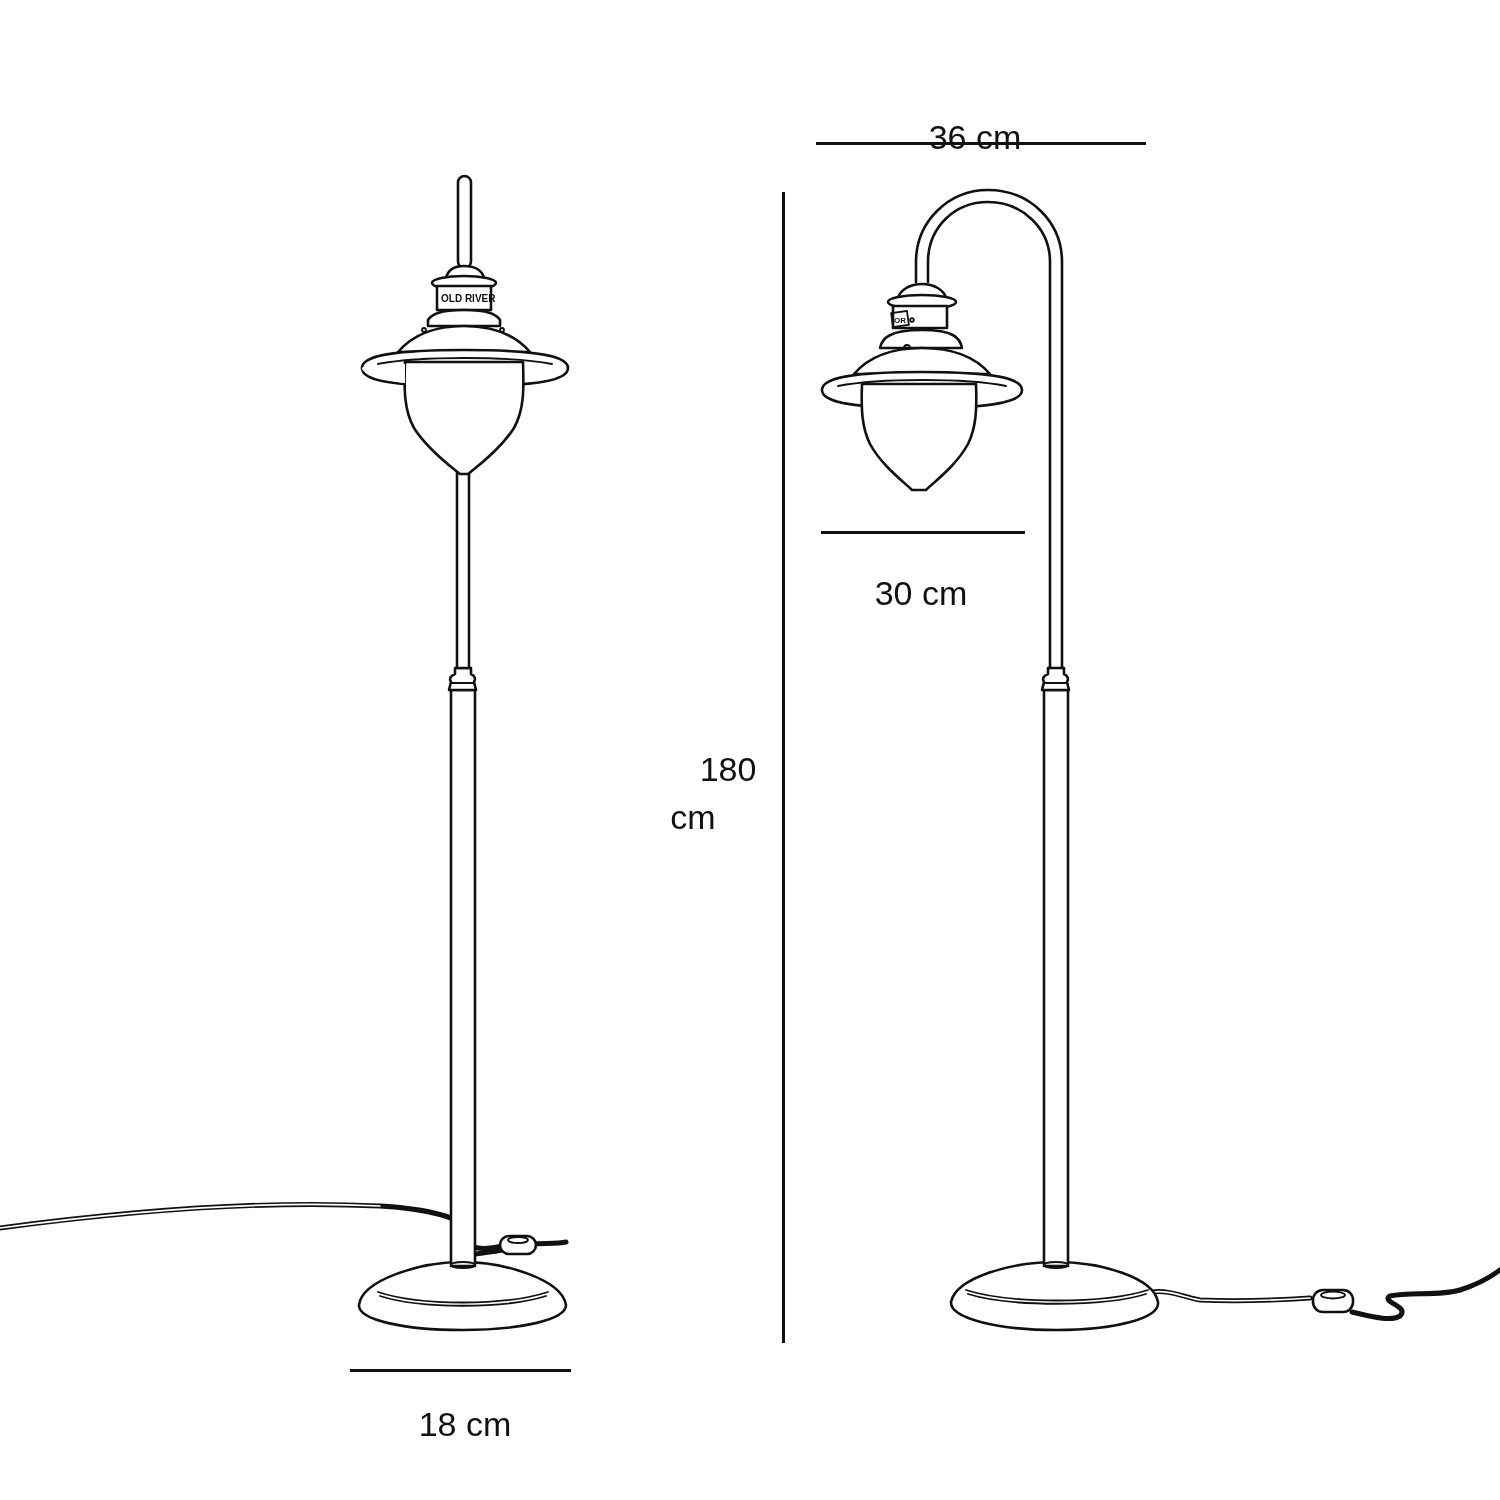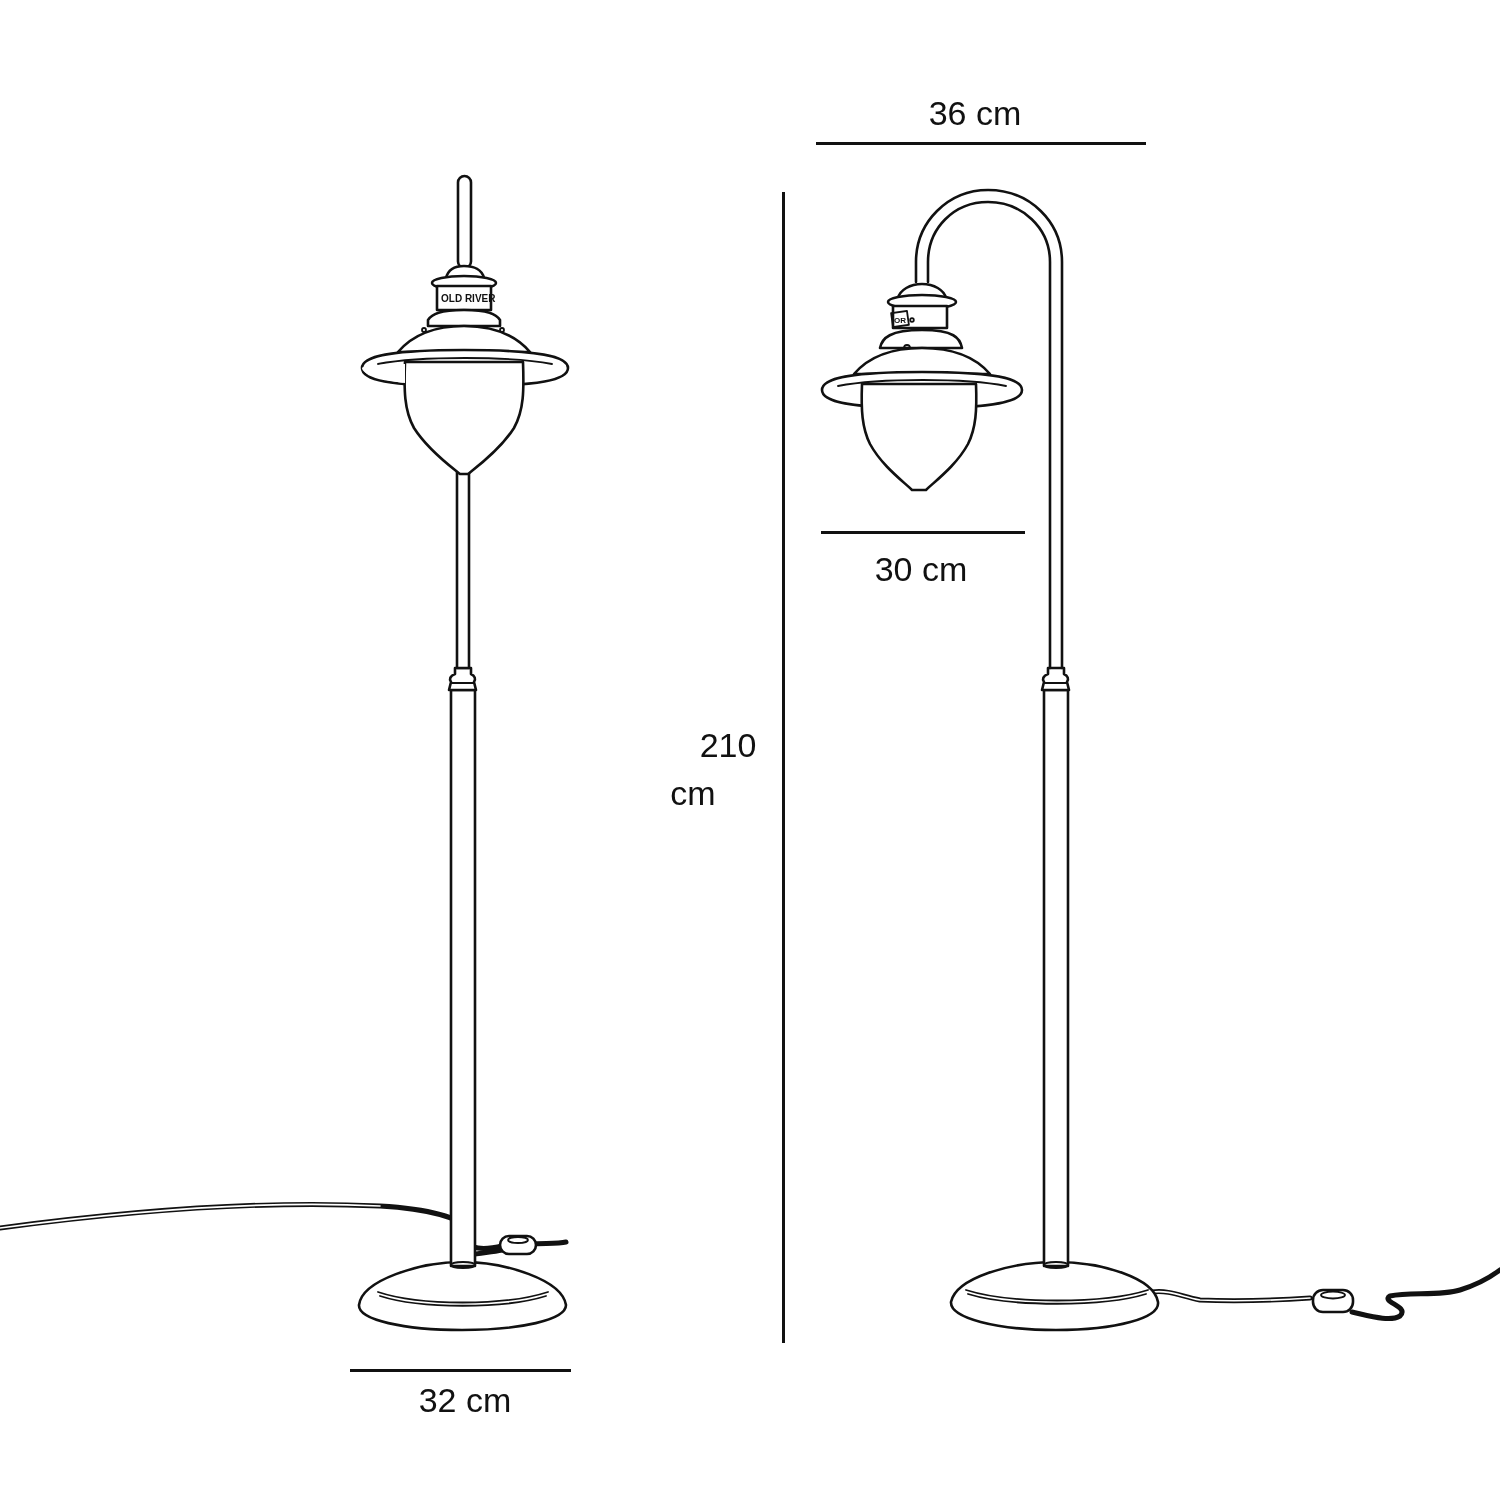--- a/index.html
+++ b/index.html
@@ -1,20 +1,20 @@
 <!DOCTYPE html>
 <html><head>
   <meta charset="utf-8">
   <style>
     html, body { margin: 0; padding: 0; background: #ffffff; }
     body { width: 1500px; height: 1500px; position: relative; overflow: hidden;
            font-family: "Liberation Sans", "DejaVu Sans", sans-serif; color: #111; }
     #canvas { position: absolute; left: 0; top: 0; width: 1500px; height: 1500px; }
     .label { position: absolute; font-size: 34px; line-height: 1; color: #111; white-space: nowrap; }
-    .label.center { transform: translateX(-50%); text-align: center; }
+    .label.center { transform: translateX(-50%); text-align: center; margin-top: 24px; }
     .dimline { position: absolute; background: #111; }
     .stroke { fill: none; stroke: #111; stroke-width: 2.6; stroke-linecap: round; stroke-linejoin: round; }
     .thin { fill: none; stroke: #111; stroke-width: 1.8; stroke-linecap: round; stroke-linejoin: round; }
     .fillw { fill: #fff; stroke: #111; stroke-width: 2.6; stroke-linejoin: round; }
     .cord { fill: none; stroke: #111; stroke-width: 5; stroke-linecap: round; }
     .cord-inner { fill: none; stroke: #fff; stroke-width: 1.6; stroke-linecap: round; }
     .band-text { font-family: "Liberation Sans", sans-serif; font-size: 10px; font-weight: bold; fill: #111; }
   </style>
 </head>
 <body>
@@ -132,19 +132,19 @@
     </g>
   </svg>
 
   <div class="dimline" style="left:816px;top:142px;width:330px;height:3px"></div>
   <div class="label center" style="left:975px;top:96px">36 cm</div>
 
   <div class="dimline" style="left:821px;top:531px;width:204px;height:3px"></div>
   <div class="label center" style="left:921px;top:552px">30 cm</div>
 
   <div class="dimline" style="left:350px;top:1369px;width:221px;height:3px"></div>
-  <div class="label center" style="left:465px;top:1383px">32 cm</div>
+  <div class="label center" style="left:465px;top:1383px">18 cm</div>
 
   <div class="dimline" style="left:782px;top:192px;width:3px;height:1151px"></div>
-  <div class="label center" style="left:728px;top:728px">210</div>
+  <div class="label center" style="left:728px;top:728px">180</div>
   <div class="label center" style="left:693px;top:776px">cm</div>
 
 </div>
 
 </body></html>

